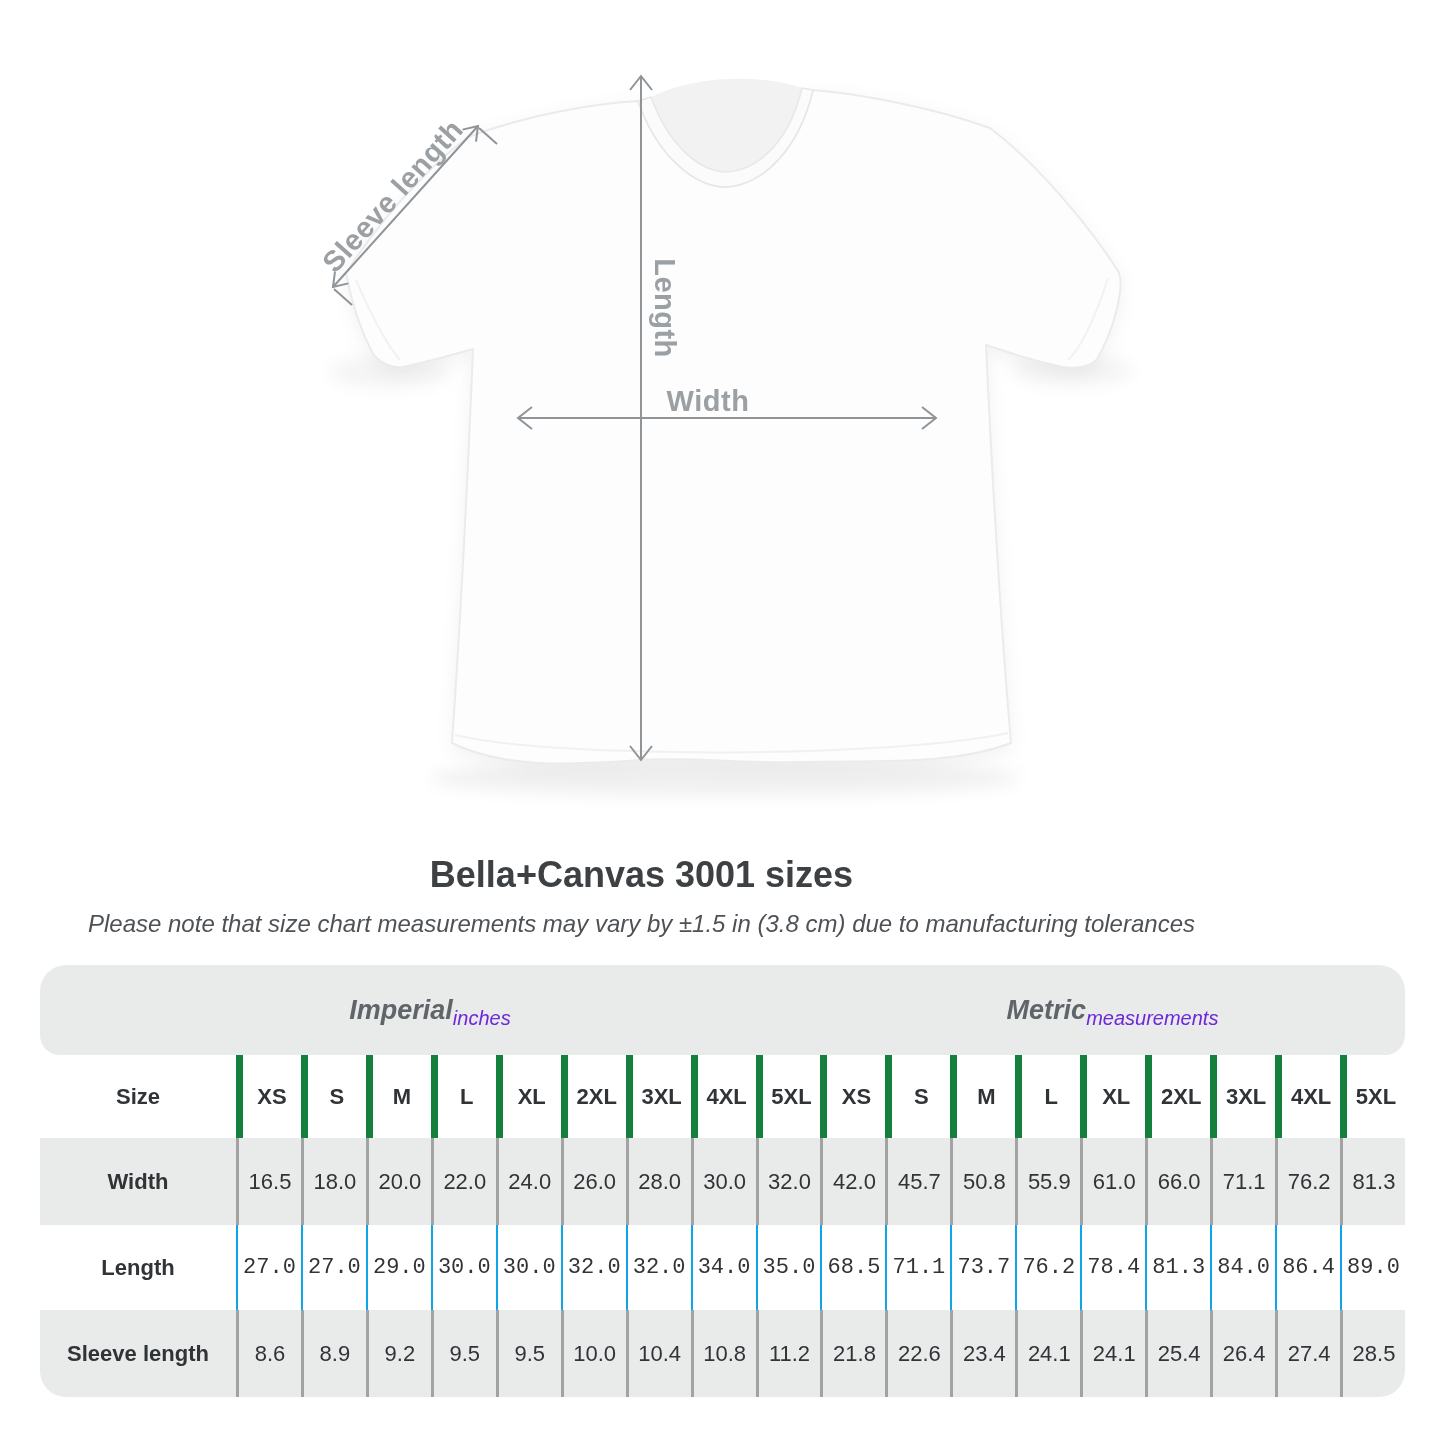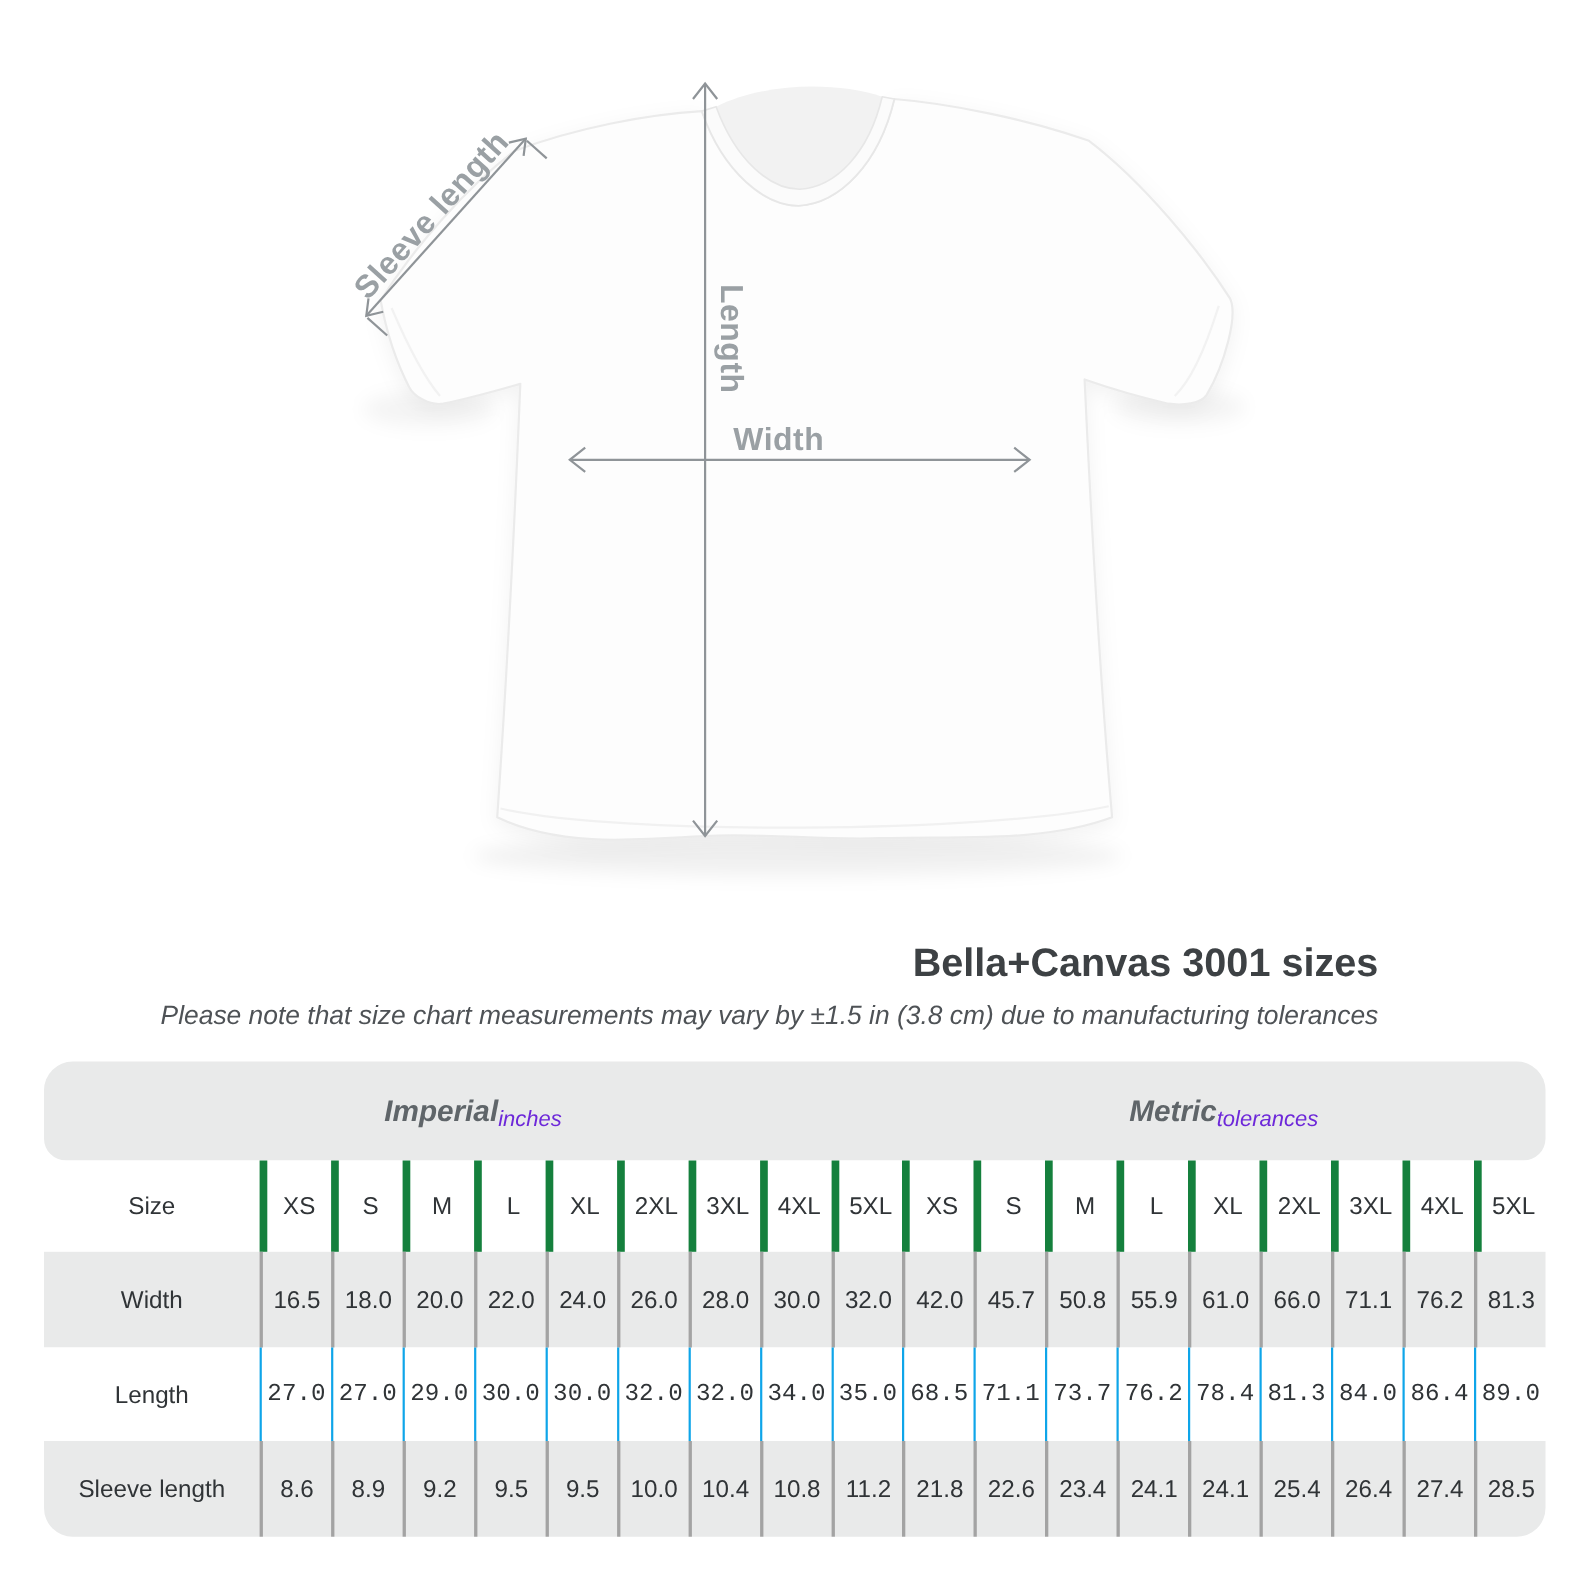--- a/index.html
+++ b/index.html
@@ -12,21 +12,21 @@
   .diagram{position:relative;width:1445px;height:845px;}
   .diagram svg{position:absolute;left:0;top:0;}
   .dim-label{
     position:absolute;font-weight:bold;color:#9aa0a4;font-size:29px;
     letter-spacing:.5px;white-space:nowrap;pointer-events:none;
   }
   .label-sleeve{left:393px;top:196px;transform:translate(-50%,-50%) rotate(-48deg);}
   .label-length{left:664px;top:308px;transform:translate(-50%,-50%) rotate(90deg);}
   .label-width{left:708px;top:401px;transform:translate(-50%,-50%);}
   
-  .heading{width:1253px;text-align:right;}
+  .heading{width:1253px;text-align:center;padding-left:15px;}
   .page-title{
     margin:8px 0 0 0;font-size:36px;font-weight:bold;color:#3d4144;line-height:44px;
   }
   .tolerance-note{
     margin:14px 0 0 0;font-size:24px;font-style:italic;color:#4e5256;line-height:26px;
   }
   
   .size-table{width:1365px;margin:28px 0 0 40px;}
   .thead{
     display:grid;grid-template-columns:780px auto;height:90px;
@@ -40,21 +40,21 @@
     align-items:stretch;
   }
   .tr .c{
     display:flex;align-items:center;justify-content:center;
     font-size:22px;color:#303437;
   }
   .row-size{height:83px;background:#fff;}
   .row-w{height:87px;background:#e9eaea;}
   .row-l{height:85px;background:#fff;}
   .row-s{height:87px;background:#e9eaea;border-radius:0 0 26px 26px;}
-  .lab,.sz{font-weight:normal;color:#5b6165;}
+  .lab,.sz{font-weight:bold;color:#5b6165;}
   .row-size .c + .c{border-left:7px solid #15803d;}
   .row-l .c + .c{border-left:2px solid #0ea5e9;font-family:Liberation Mono, monospace;}
   .row-w .c + .c,.row-s .c + .c{border-left:3px solid #a3a3a3;}
 </style>
 </head>
 <body>
 
 <div class="diagram">
   <svg width="1445" height="845" viewBox="0 0 1445 845">
     <defs>
@@ -133,21 +133,21 @@
 
 <div class="size-table">
 
   <div class="thead">
     <div class="th-group">
       <div class="g-label">Imperial</div>
       <div class="g-unit">inches</div>
     </div>
     <div class="th-group">
       <div class="g-label">Metric</div>
-      <div class="g-unit">tolerances</div>
+      <div class="g-unit">measurements</div>
     </div>
   </div>
 
   <div class="tr row-size">
     <div class="c lab">Size</div>
     <div class="c sz">XS</div>
     <div class="c sz">S</div>
     <div class="c sz">M</div>
     <div class="c sz">L</div>
     <div class="c sz">XL</div>

